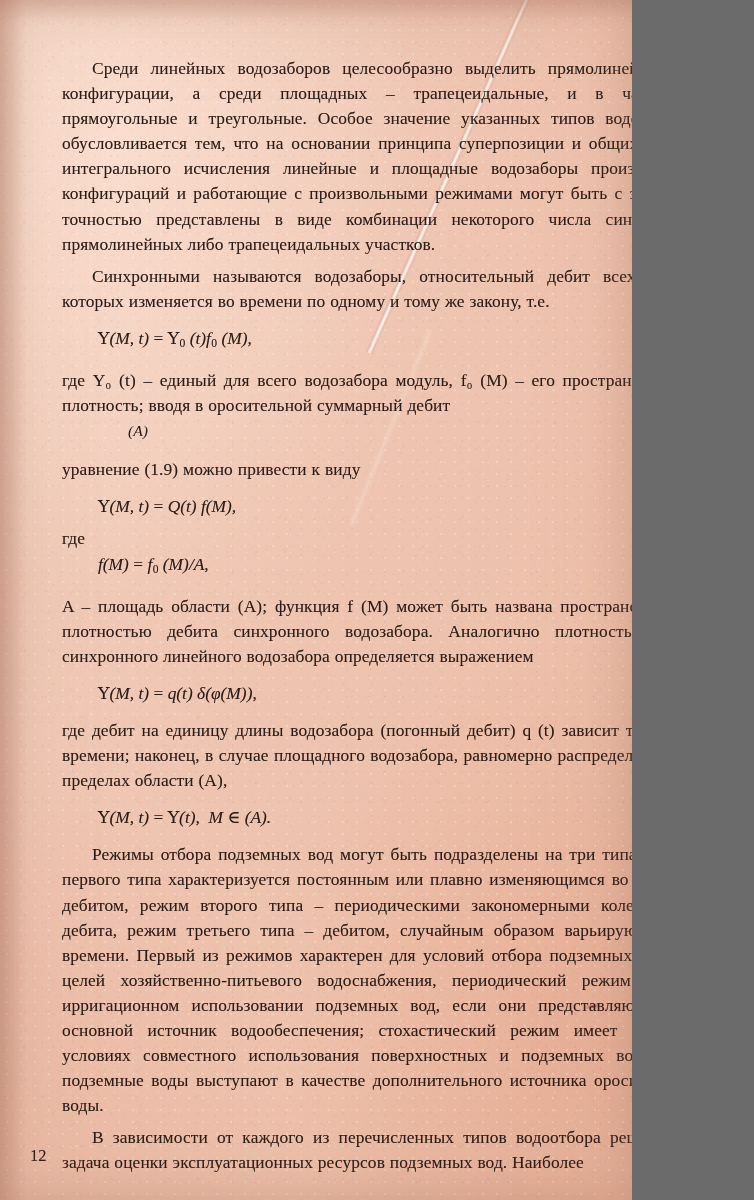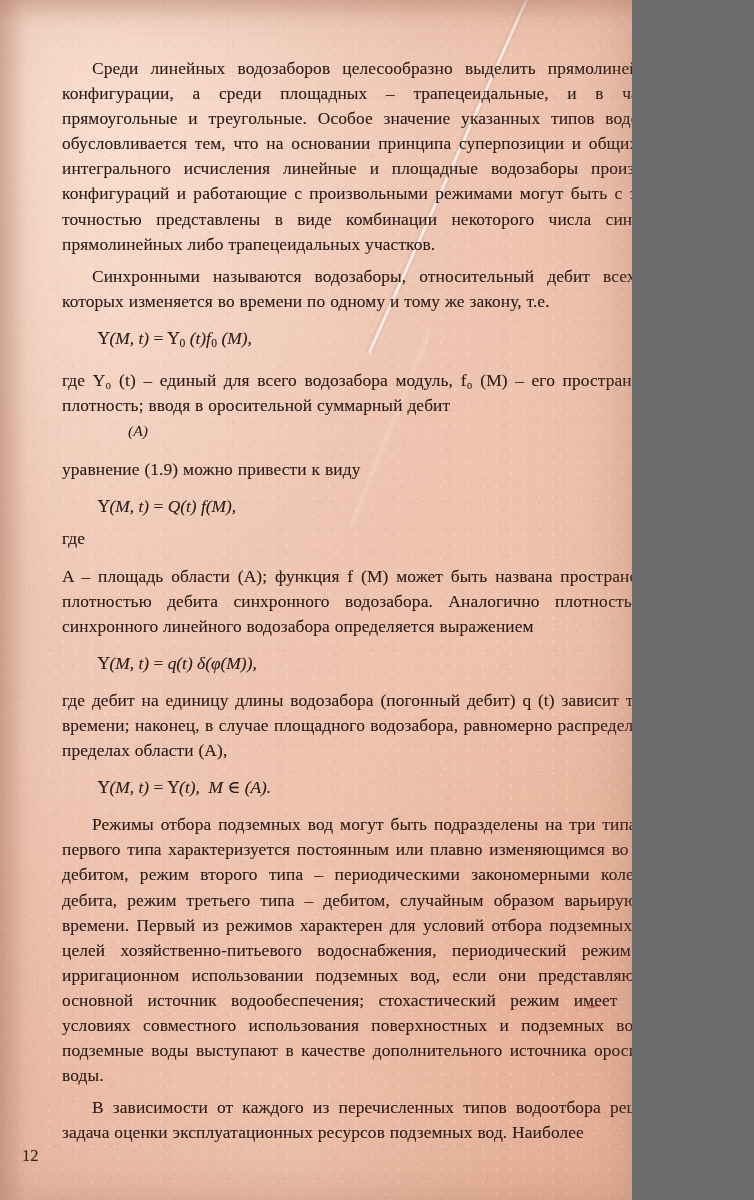--- a/index.html
+++ b/index.html
@@ -189,21 +189,21 @@
   .sub-area {
     padding-left: 66px;
     font-style: italic;
     font-size: 15.6px;
     line-height: 17px;
     margin-top: -3px;
   }
 
   .page-number {
     position: absolute;
-    left: 22px;
+    left: 30px;
     top: 1146px;
     font-size: 16.5px;
     font-family: "Liberation Serif", "DejaVu Serif", serif;
     color: #2a1c18;
   }
 
   
   .content p, .formula-row, .page-number {
     text-shadow: 0 0 0.5px rgba(42,28,24,0.35);
   }
@@ -253,20 +253,24 @@
 
     <div class="formula-row">
       <span class="formula-body"><span class="up">Υ</span><span>(M, t)</span>&nbsp;<span class="rm">=</span>&nbsp;<span>Q(t) f(M),</span></span>
       <span class="eqno">(1.11)</span>
     </div>
 
     <div class="gap-s"></div>
 
     <p class="para no-indent">где</p>
 
+    <div class="formula-row">
+      <span class="formula-body"><span>f(M)</span>&nbsp;<span class="rm">=</span>&nbsp;<span>f</span><sub class="s">0</sub>&nbsp;<span>(M)/A,</span></span>
+      <span class="eqno">(1.12)</span>
+    </div>
 
     <div class="gap-m"></div>
 
     <p class="para no-indent">A – площадь области (A); функция f (M) может быть названа пространственной плотностью дебита синхронного водозабора. Аналогично плотность дебита синхронного линейного водозабора определяется выражением</p>
 
     <div class="gap-m"></div>
 
     <div class="formula-row">
       <span class="formula-body"><span class="up">Υ</span><span>(M, t)</span>&nbsp;<span class="rm">=</span>&nbsp;<span>q(t) δ(φ(M)),</span></span>
       <span class="eqno">(1.13)</span>

